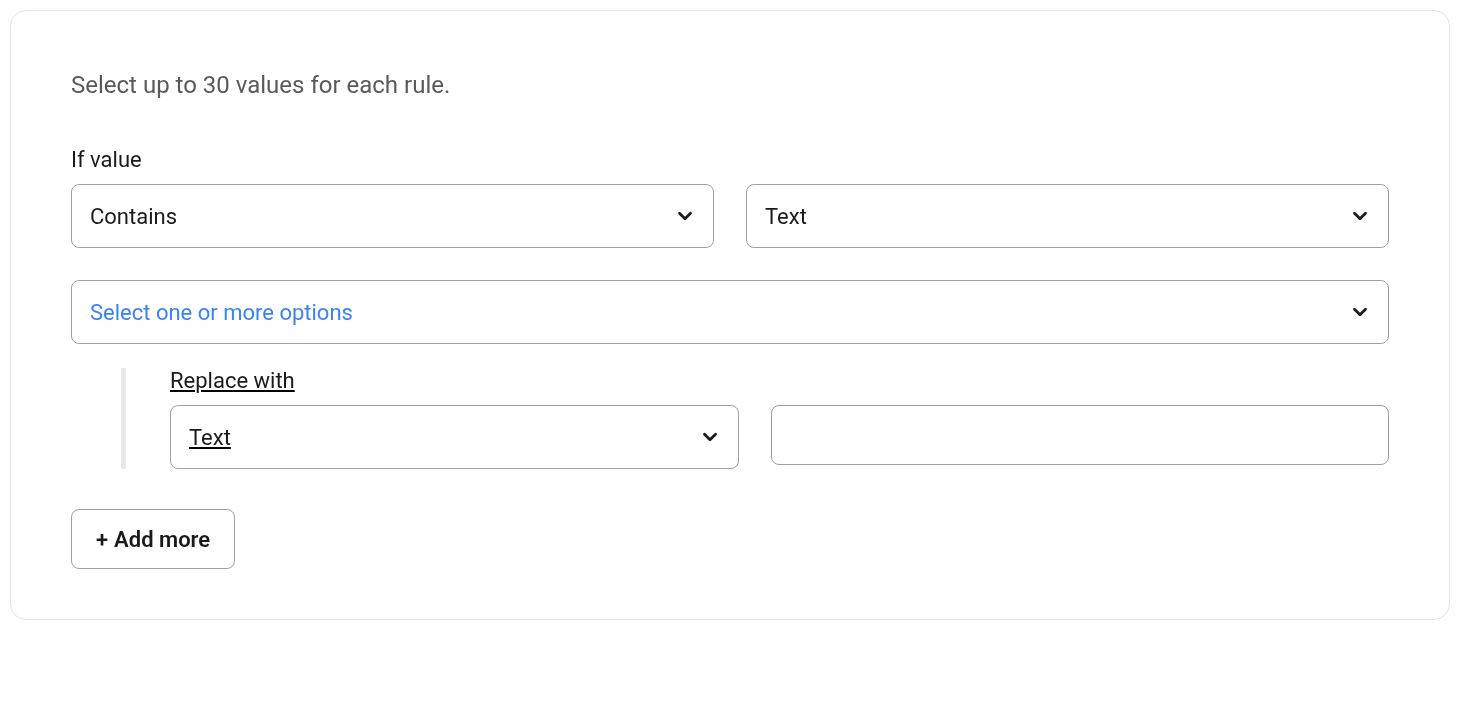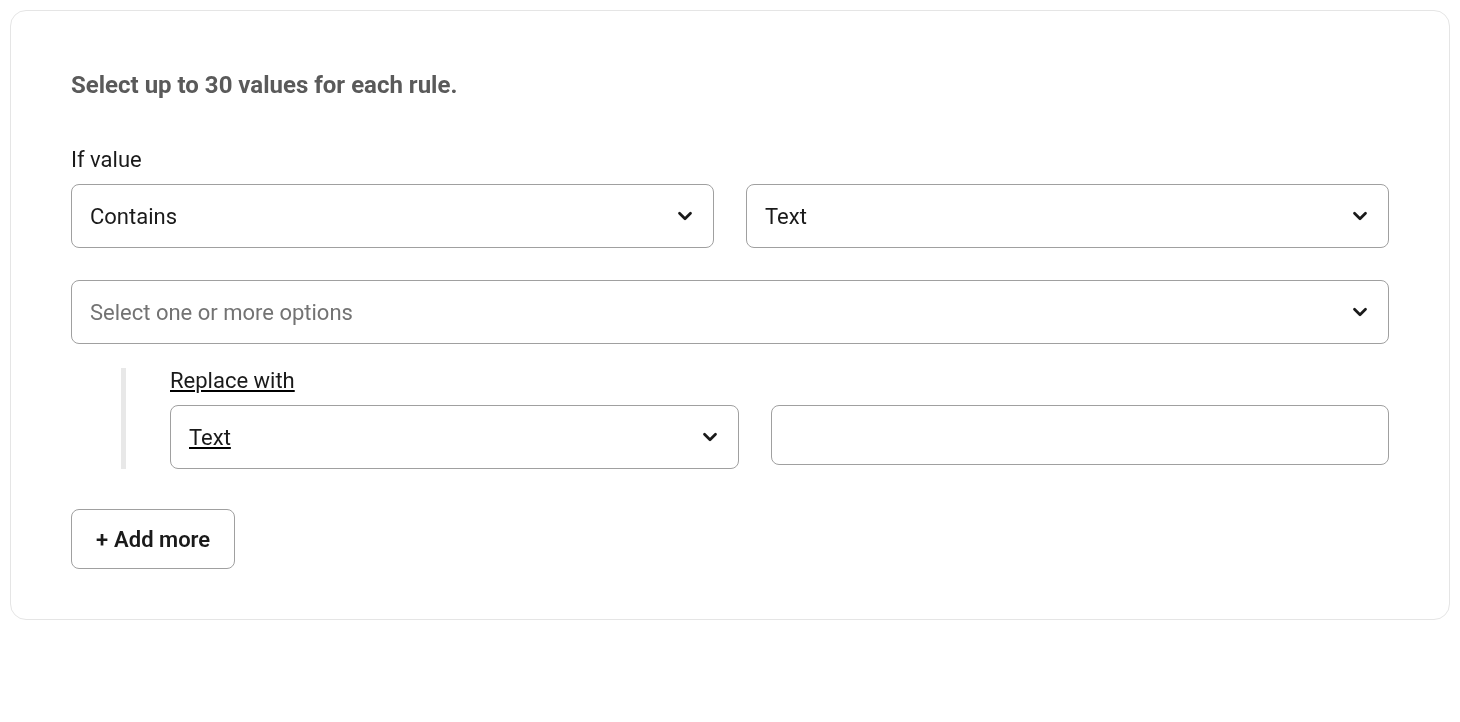--- a/index.html
+++ b/index.html
@@ -20,21 +20,21 @@
       margin: 0 auto;
     }
     .header-title {
       font-size: 36px;
       font-weight: 700;
       color: #1a1a1a;
       margin-bottom: 8px;
     }
     .header-subtitle {
       font-size: 24px;
-      font-weight: 700;
+      font-weight: 400;
       color: #5a5a5a;
       margin-bottom: 48px;
     }
     .field-label {
       font-size: 22px;
       font-weight: 400;
       color: #1a1a1a;
       margin-bottom: 12px;
       display: block;
     }
@@ -60,21 +60,21 @@
       font-size: 22px;
       font-family: inherit;
       color: #1a1a1a;
       cursor: pointer;
       appearance: none;
       display: flex;
       align-items: center;
       text-align: left;
     }
     .select-box.placeholder-style {
-      color: #737373;
+      color: #3b82f6;
     }
     .chevron-icon {
       position: absolute;
       right: 18px;
       top: 50%;
       transform: translateY(-50%);
       pointer-events: none;
       width: 22px;
       height: 22px;
     }

